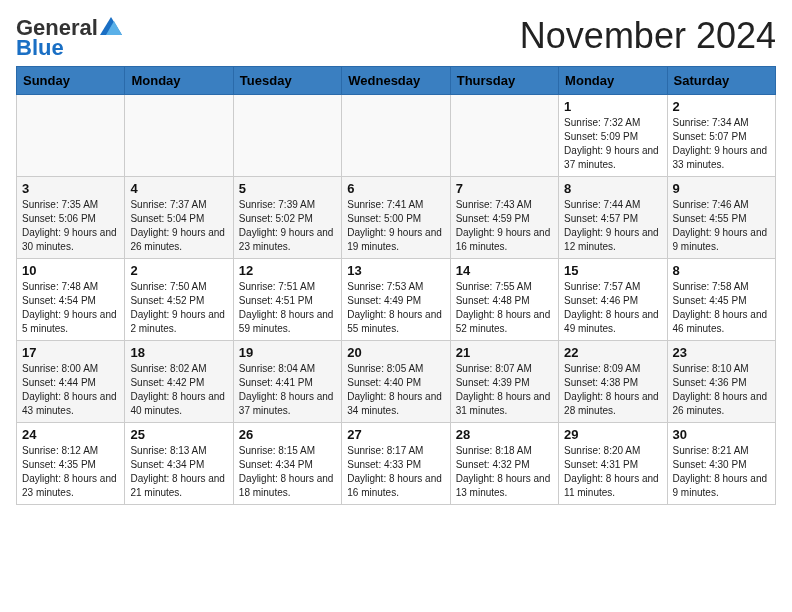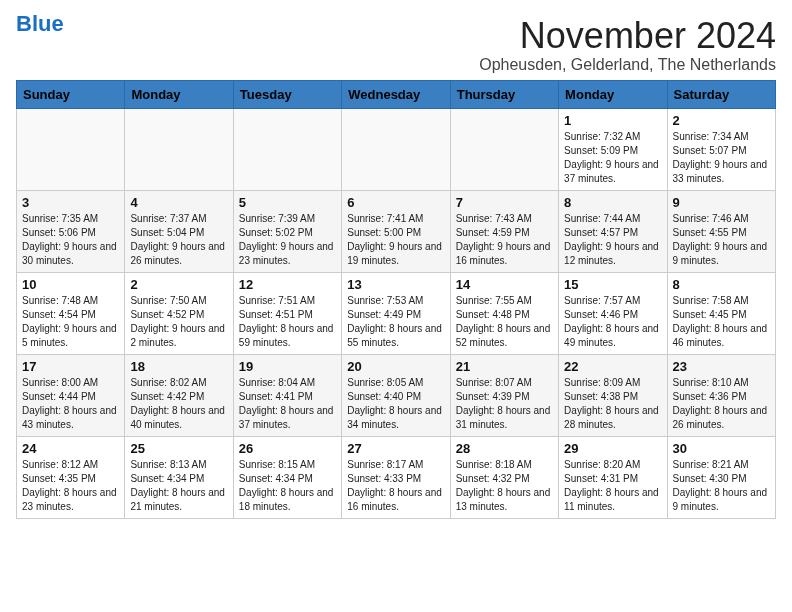--- a/index.html
+++ b/index.html
@@ -82,25 +82,31 @@
     }
     td.empty {
       background: #f9f9f9 !important;
     }
   </style>
 </head>
 <body>
 
 <div class="header-area">
   <div class="logo">
+    <div style="display:flex;align-items:center;">
+      <span class="logo-text logo-general">General</span>
+      <svg width="22" height="18" viewBox="0 0 22 18" style="margin-left:2px;margin-top:-4px;">
+        <polygon points="0,18 11,0 22,18" fill="#1a6fc4"></polygon>
+        <polygon points="6,18 14,4 22,18" fill="#5ab0e8"></polygon>
+      </svg>
+    </div>
     <span class="logo-text logo-blue" style="margin-top:-4px;">Blue</span>
   </div>
   <div class="title-area">
     <div class="month-title">November 2024</div>
-    <div class="location-title">Opheusden, Gelderland, The Netherlands</div>
   </div>
 </div>
 
 <table class="calendar-table">
   <thead>
     <tr id="header-row">
         <th>Sunday</th>
         <th>Monday</th>
         <th>Tuesday</th>
         <th>Wednesday</th>

